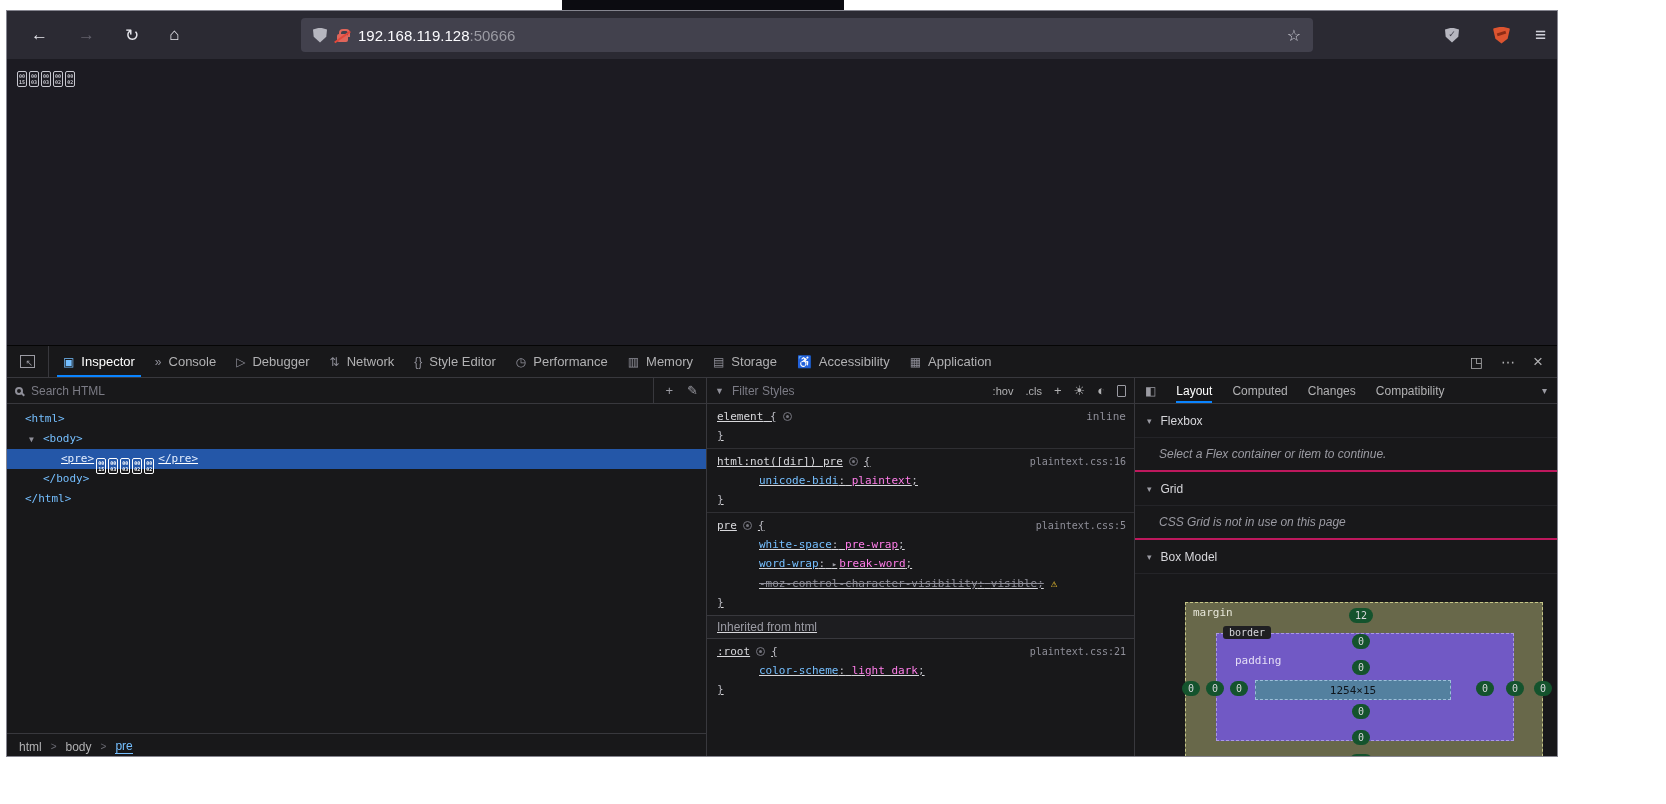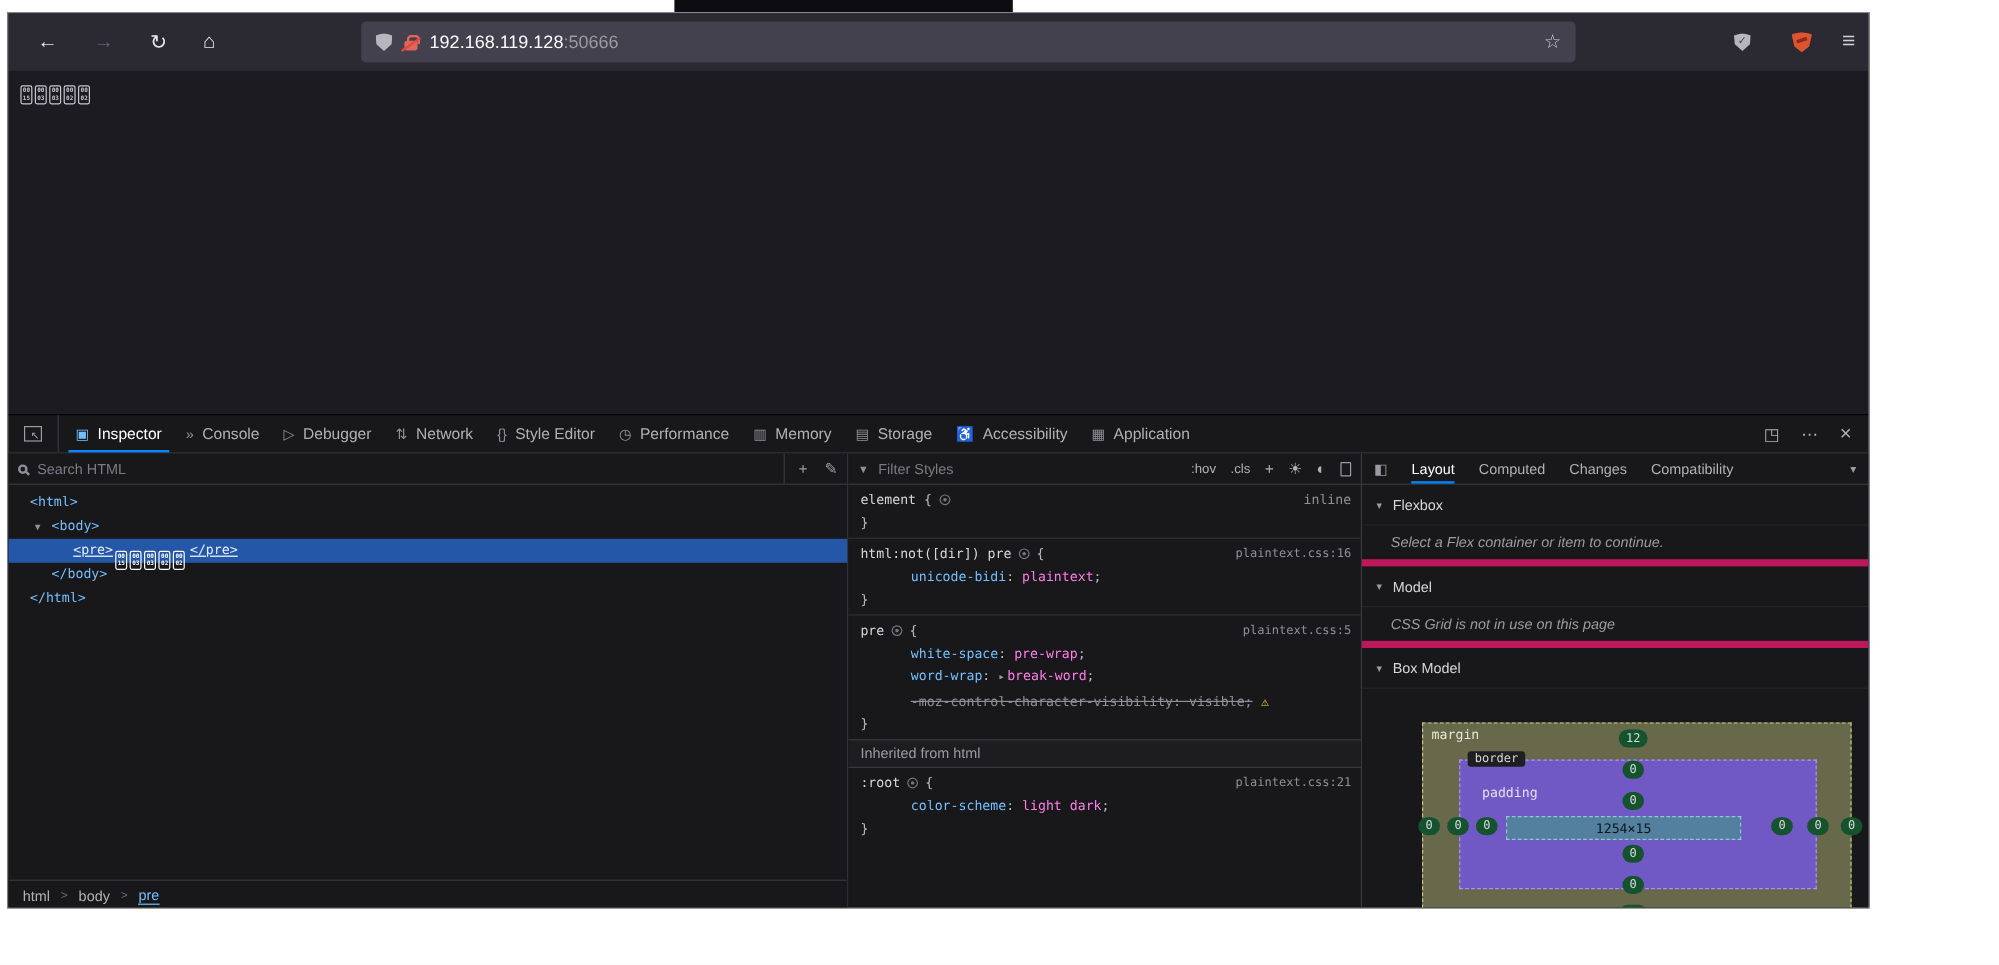--- a/index.html
+++ b/index.html
@@ -90,21 +90,21 @@
             display:flex; align-items:center; gap:9px; padding:0 12px; font-size:12px; color:#b1b1b3; }
   .crumb.active { color:#75bfff; border-bottom:1px solid #75bfff; }
   .crumb-sep { color:#6a6a73; font-size:10px; }
 
   
   .filter-row { height:26px; border-bottom:1px solid #38383d; display:flex; align-items:center; padding:0 8px; gap:8px; }
   .funnel { color:#8f8f99; font-size:9px; }
   .f-icons { margin-left:auto; display:flex; gap:12px; align-items:center; font-size:11px; color:#b1b1b3; height:100%; }
   .f-icons .big { font-size:13px; }
   .page-icon { width:9px; height:12px; border:1px solid #9b9ba3; border-radius:1px; }
-  .rules { font:11px/19px "DejaVu Sans Mono", monospace; color:#d7d7db; padding-top:3px; }
+  .rules { font:11px/19px "DejaVu Sans Mono", monospace; color:#d7d7db; padding-top:3px;text-decoration:underline; }
   .r-line { padding-left:10px; position:relative; white-space:nowrap; }
   .r-decl { padding-left:30px;margin-left:22px; }
   .r-loc { position:absolute; right:8px; top:0; color:#8f8f99; font-size:10px; }
   .r-inline-loc { position:absolute; right:8px; top:0; color:#8f8f99; }
   .prop { color:#75bfff; }
   .val { color:#ff7de9; }
   .pu { color:#b9b9c0; }
   .rule-block { border-top:1px solid #2f2f33; margin-top:3px; padding-top:3px; }
   .inherited { height:24px; line-height:23px; background:#1d1d20; border-top:1px solid #38383d; border-bottom:1px solid #38383d;
                color:#9b9ba3; font-family:"Liberation Sans", sans-serif; font-size:12px; padding-left:10px; margin-top:3px; }
@@ -121,21 +121,21 @@
              color:#b1b1b3; padding:0 10px; gap:20px; }
   .lt-tab { position:relative; height:100%; display:flex; align-items:center; }
   .lt-tab.active { color:#fff; }
   .lt-tab.active::after { content:""; position:absolute; left:0; right:0; bottom:0; height:2px; background:#0a84ff; }
   .lt-caret { margin-left:auto; color:#9b9ba3; font-size:10px; }
   .side-toggle { color:#9b9ba3; font-size:12px; }
   .section-h { height:34px; display:flex; align-items:center; gap:9px; padding:0 12px; font-size:12px;
                color:#d7d7db; border-bottom:1px solid #242428; }
   .section-h .tw { color:#9b9ba3; font-size:9px; }
   .section-msg { height:34px; display:flex; align-items:center; padding:0 24px; font-style:italic;
-                 color:#9b9ba3; font-size:12px; border-bottom:6px solid #be185d; }
+                 color:#9b9ba3; font-size:12px; border-bottom:2px solid #be185d; }
 
   
   .bm-wrap { position:relative; height:200px; overflow:visible; font-family:"DejaVu Sans Mono", monospace; }
   .bm-margin { position:absolute; left:50px; top:28px; width:358px; height:170px;
                background:#68684a; border:1px dashed #c6c687; }
   .bm-border-box { position:absolute; left:30px; top:30px; right:28px; height:108px;
                    background:#7159c5; border:1px dashed #a999e4; }
   .bm-content { position:absolute; left:38px; top:46px; width:196px; height:20px;
                 background:#53809f; border:1px dashed #9dc0da; display:flex; align-items:center; justify-content:center;
                 font-size:11px; color:#0e141b; }
@@ -369,21 +369,21 @@
           </div>
 
           <div class="section-h">
               <span class="tw">▾</span>
               <span>Flexbox</span>
             </div>
           <div class="section-msg">Select a Flex container or item to continue.</div>
 
           <div class="section-h">
               <span class="tw">▾</span>
-              <span>Model</span>
+              <span>Grid</span>
             </div>
           <div class="section-msg">CSS Grid is not in use on this page</div>
 
           <div class="section-h">
               <span class="tw">▾</span>
               <span>Box Model</span>
             </div>
 
           <div class="bm-wrap">
             <div class="bm-margin">

